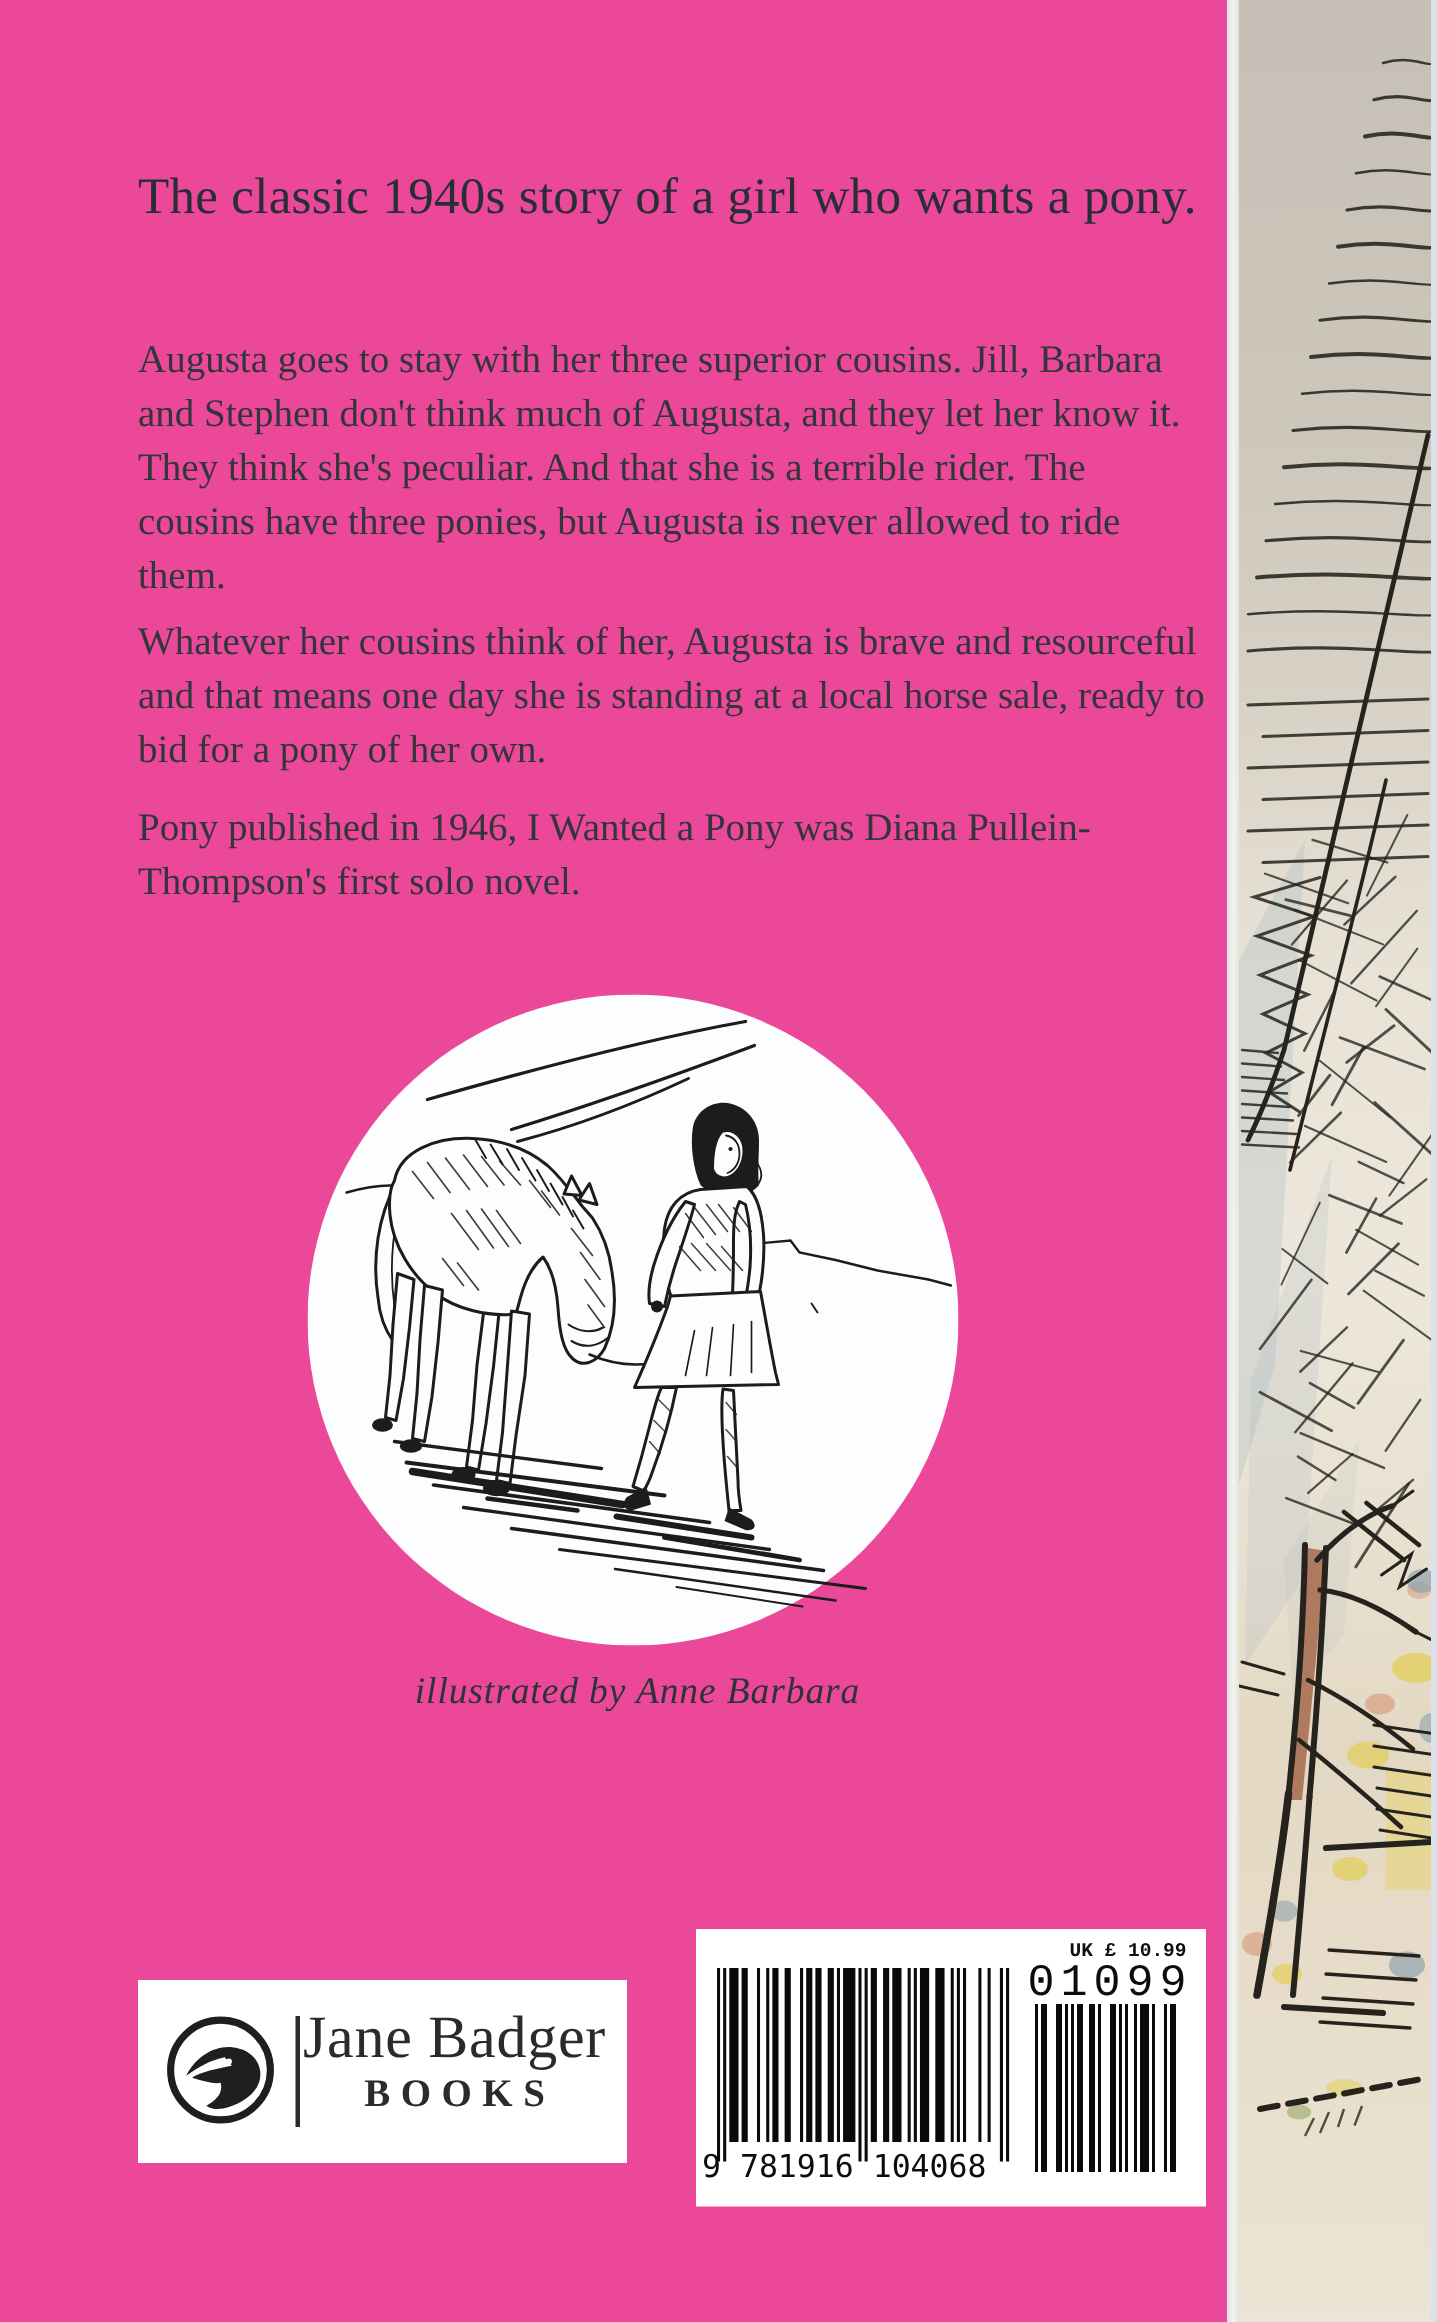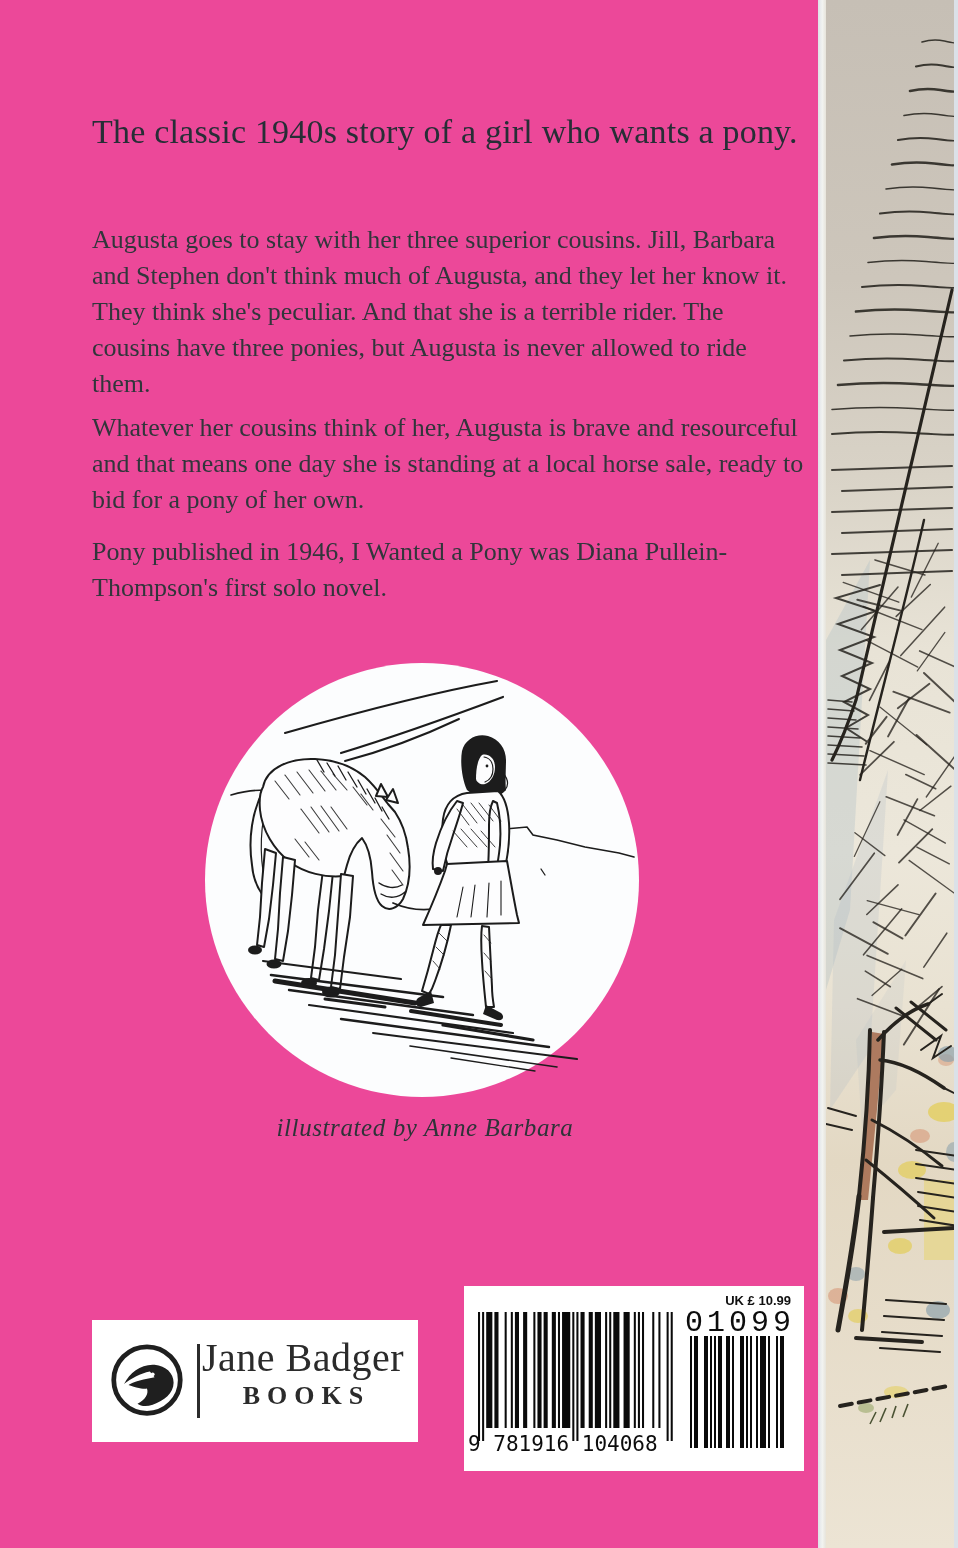--- a/index.html
+++ b/index.html
@@ -16,21 +16,21 @@
            font-style:italic;font-size:25px;color:#2e3338;letter-spacing:.6px;}
   .logo-box{position:absolute;left:92px;top:1320px;width:326px;height:122px;background:#ffffff;}
   .badger{position:absolute;left:17px;top:22px;width:76px;height:76px;}
   .logo-divider{position:absolute;left:105px;top:24px;width:3px;height:74px;background:#2b2b2b;}
   .logo-text{position:absolute;left:108px;top:16px;width:206px;text-align:center;color:#2b2b2b;}
   .logo-name{font-size:40px;line-height:1.1;letter-spacing:.5px;}
   .logo-imprint{font-size:26px;font-weight:bold;letter-spacing:7px;padding-left:7px;margin-top:1px;}
   .barcode-box{position:absolute;left:464px;top:1286px;width:340px;height:185px;background:#ffffff;}
   .isbn-line{position:absolute;left:13px;top:2px;font-family:"DejaVu Sans Mono",monospace;
              font-size:20px;letter-spacing:.5px;color:#0c0c0c;white-space:nowrap;}
-  .price{position:absolute;right:13px;top:7px;font-family:Liberation Sans, sans-serif;
+  .price{position:absolute;right:13px;top:7px;font-family:Liberation Mono, monospace;
          font-weight:bold;font-size:13px;color:#101010;white-space:nowrap;}
   .supp-digits{position:absolute;left:221px;top:20px;font-family:Liberation Mono, monospace;
                font-size:30px;letter-spacing:4px;color:#0c0c0c;white-space:nowrap;}
   #main-barcode{position:absolute;left:14px;top:26px;}
   .ean-digits{position:absolute;left:4px;top:146px;width:206px;font-family:"DejaVu Sans Mono",monospace;
               font-size:21px;color:#0c0c0c;white-space:nowrap;}
   #supp-barcode{position:absolute;left:224px;top:50px;}
   .page-edge{position:absolute;left:818px;top:0;width:8px;height:1548px;
              background:linear-gradient(90deg,#dde2e8,#f2f3f0 55%,#e6e3da);}
   .art-strip{position:absolute;left:826px;top:0;width:132px;height:1548px;}

